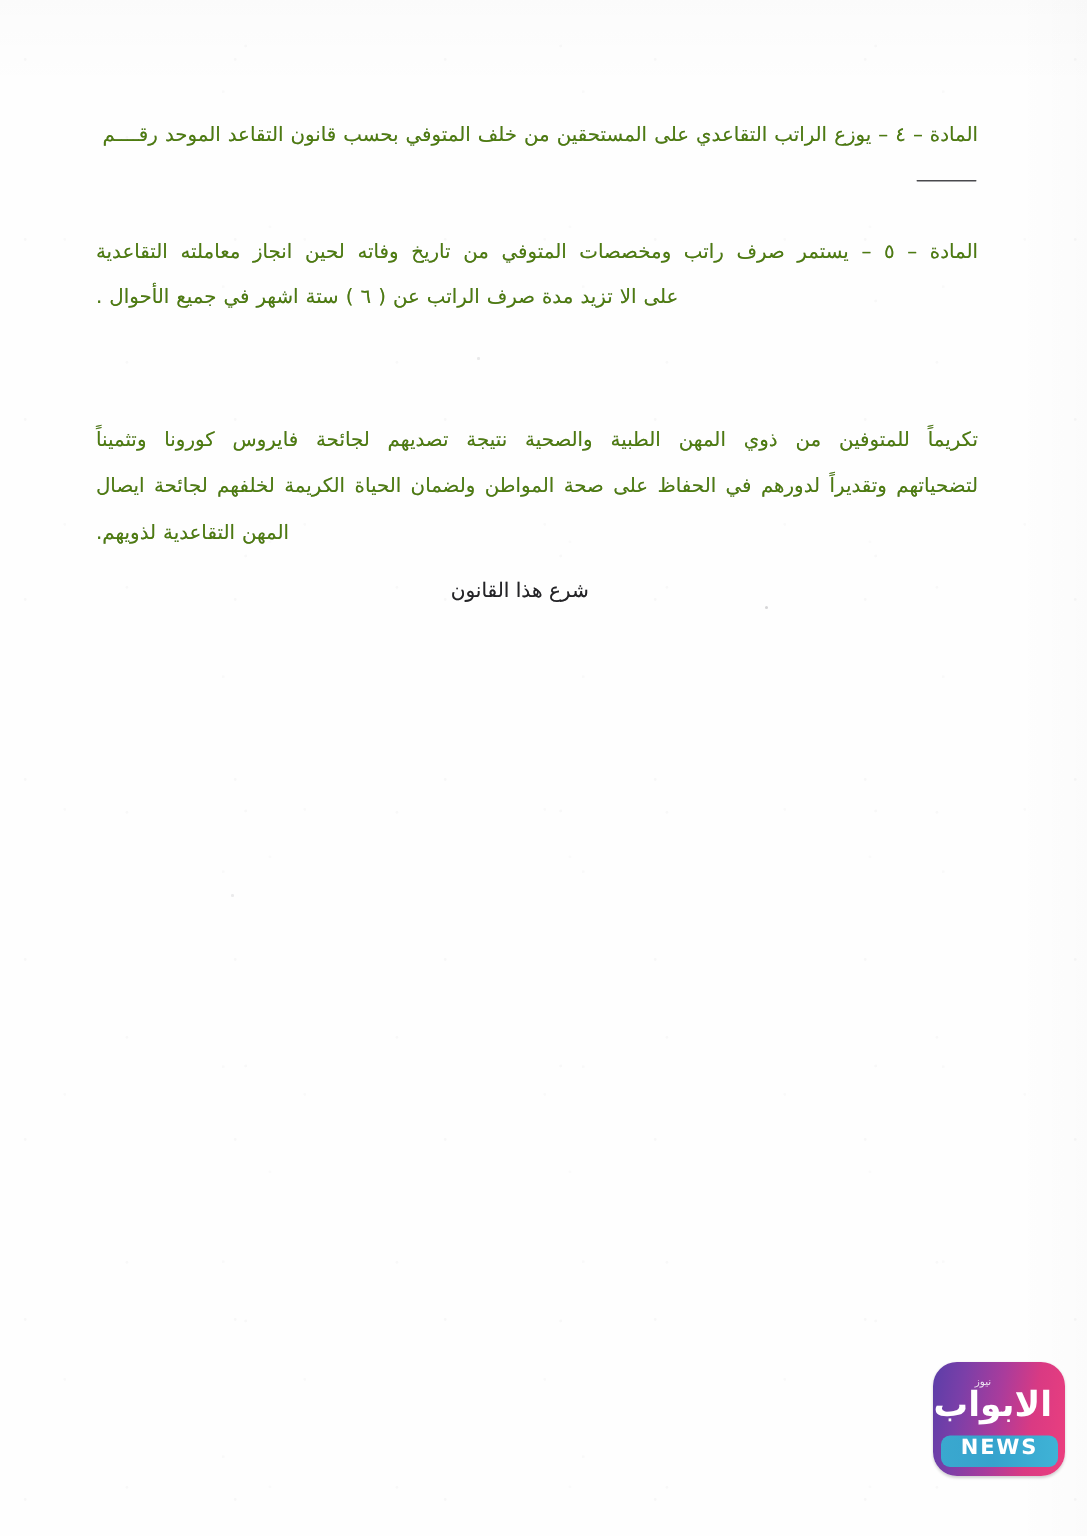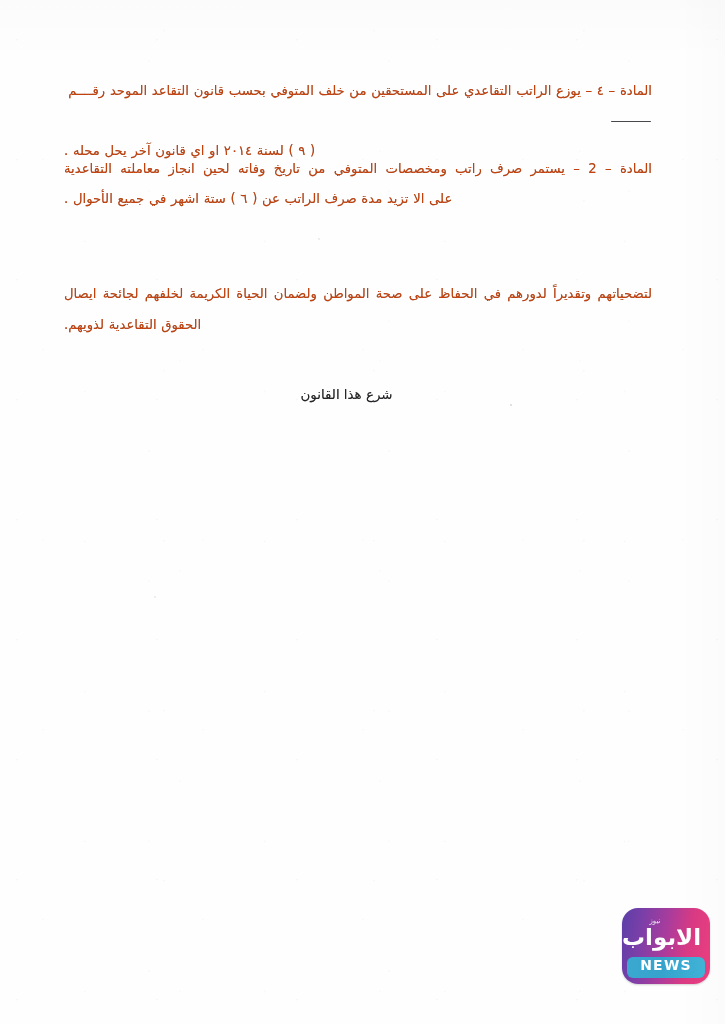--- a/index.html
+++ b/index.html
@@ -53,21 +53,21 @@
   .content {
     position: absolute;
     top: 0; left: 0;
     width: 725px;
     height: 1024px;
   }
 
   
   .block {
     position: absolute;
-    color: #c2410c;
+    color: #4d7c0f;
     direction: rtl;
     text-align: justify;
     text-align-last: justify;
     font-family: "DejaVu Sans", "Liberation Sans", sans-serif;
     font-size: 13.2px;
     line-height: 30px;
     letter-spacing: .1px;
     word-spacing: .5px;
     
     text-shadow: 0 0 .35px rgba(60,60,62,.45);
@@ -210,31 +210,31 @@
 <div class="page">
   <div class="grain"></div>
   <div class="scanshade"></div>
 
   <div class="content">
 
     <div class="block" id="article-4">
       <span class="ln-right">
         <span>المادة – ٤ – يوزع الراتب التقاعدي على المستحقين من خلف المتوفي بحسب قانون التقاعد الموحد رقــــم</span><span class="kashida"></span>
       </span>
-      <span class="ln-left">( ٩ ) لسنة ٢٠١٤ او اي قانون آخر يحل محله .</span>
     </div>
 
     <div class="block" id="article-5">
-      <span class="ln-justify">المادة – 2 – يستمر صرف راتب ومخصصات المتوفي من تاريخ وفاته لحين انجاز معاملته التقاعدية</span>
+      <span class="ln-justify">المادة – ٥ – يستمر صرف راتب ومخصصات المتوفي من تاريخ وفاته لحين انجاز معاملته التقاعدية</span>
       <span class="ln-left">على الا تزيد مدة صرف الراتب عن ( ٦ ) ستة اشهر في جميع الأحوال .</span>
     </div>
 
     <div class="block" id="tribute">
+      <span class="ln-justify">تكريماً للمتوفين من ذوي المهن الطبية والصحية نتيجة تصديهم لجائحة فايروس كورونا وتثميناً</span>
       <span class="ln-justify">لتضحياتهم وتقديراً لدورهم في الحفاظ على صحة المواطن ولضمان الحياة الكريمة لخلفهم لجائحة ايصال</span>
-      <span class="ln-left">الحقوق التقاعدية لذويهم.</span>
+      <span class="ln-left">المهن التقاعدية لذويهم.</span>
     </div>
 
     <div id="enactment">شرع هذا القانون</div>
 
     <span class="fleck fleck-a"></span>
     <span class="fleck fleck-b"></span>
     <span class="fleck fleck-c"></span>
 
     <div class="logo">
       <div class="logo-inner">

